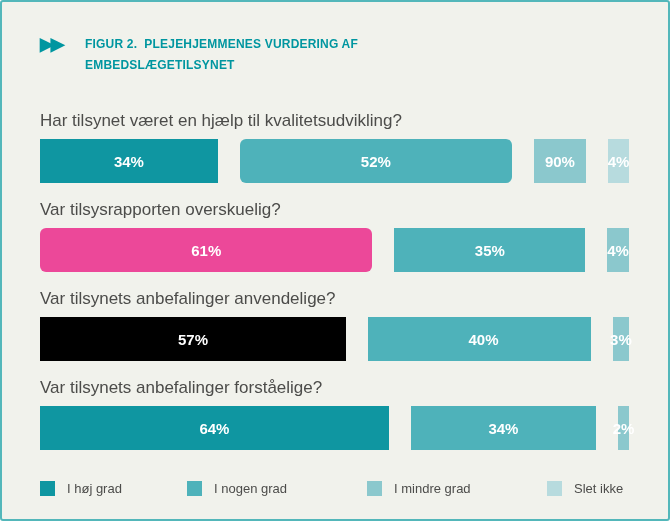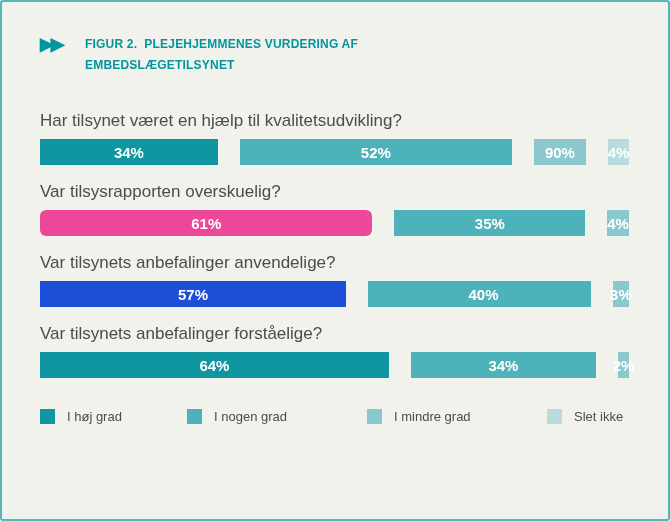--- a/index.html
+++ b/index.html
@@ -31,21 +31,21 @@
     letter-spacing: 0.2px;
     white-space: pre-wrap;
   }
   .chart-row { margin-bottom: 15px; }
   .question {
     color: #4c4c4a;
     font-size: 17px;
     line-height: 24px;
     margin-bottom: 6px;
   }
-  .bar { display: flex; height: 26px; width: 100%; gap: 22px; }
+  .bar { display: flex; height: 44px; width: 100%; gap: 22px; }
   .seg {
     display: flex;
     align-items: center;
     justify-content: center;
     min-width: 0;
   }
   .seg-label {
     color: #ffffff;
     font-size: 15px;
     font-weight: bold;
@@ -72,21 +72,21 @@
     </div>
   </div>
 
   <div id="rows">
       <div class="chart-row">
         <div class="question">Har tilsynet været en hjælp til kvalitetsudvikling?</div>
         <div class="bar">
           <div class="seg" style="width: 34%; background: rgb(15, 150, 161);">
             <span class="seg-label">34%</span>
           </div>
-          <div class="seg" style="width: 52%; background: rgb(78, 178, 186);">
+          <div class="seg" style="width: 52%; background: rgb(78, 178, 186); border-radius: 6px;">
             <span class="seg-label">52%</span>
           </div>
           <div class="seg" style="width: 10%; background: rgb(139, 200, 205);">
             <span class="seg-label">90%</span>
           </div>
           <div class="seg" style="width: 4%; background: rgb(183, 219, 222);">
             <span class="seg-label">4%</span>
           </div>
         </div>
       </div>
@@ -100,21 +100,21 @@
             <span class="seg-label">35%</span>
           </div>
           <div class="seg" style="width: 4%; background: rgb(139, 200, 205);">
             <span class="seg-label">4%</span>
           </div>
         </div>
       </div>
       <div class="chart-row">
         <div class="question">Var tilsynets anbefalinger anvendelige?</div>
         <div class="bar">
-          <div class="seg" style="width: 57%; background: #1d4ed8;">
+          <div class="seg" style="width: 57%; background: #000000;">
             <span class="seg-label">57%</span>
           </div>
           <div class="seg" style="width: 40%; background: rgb(78, 178, 186); padding-left: 8px;">
             <span class="seg-label">40%</span>
           </div>
           <div class="seg" style="width: 3%; background: rgb(139, 200, 205);">
             <span class="seg-label">3%</span>
           </div>
         </div>
       </div>

